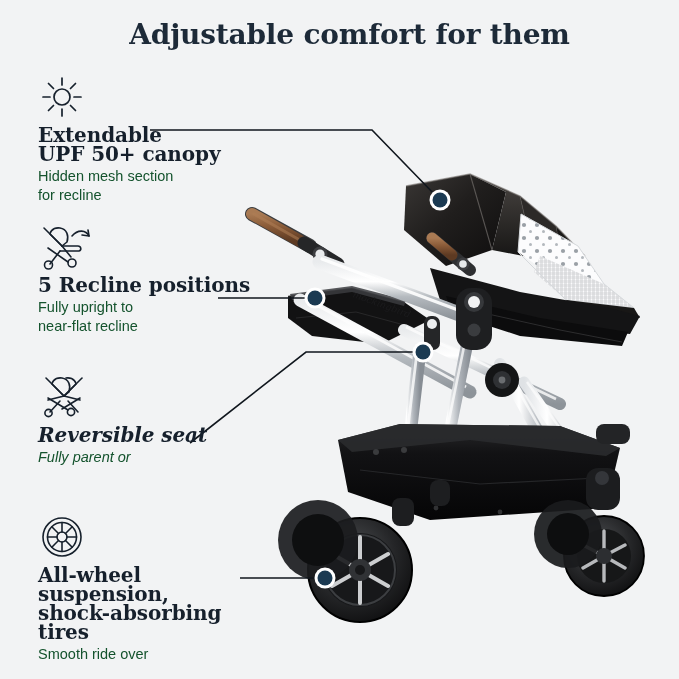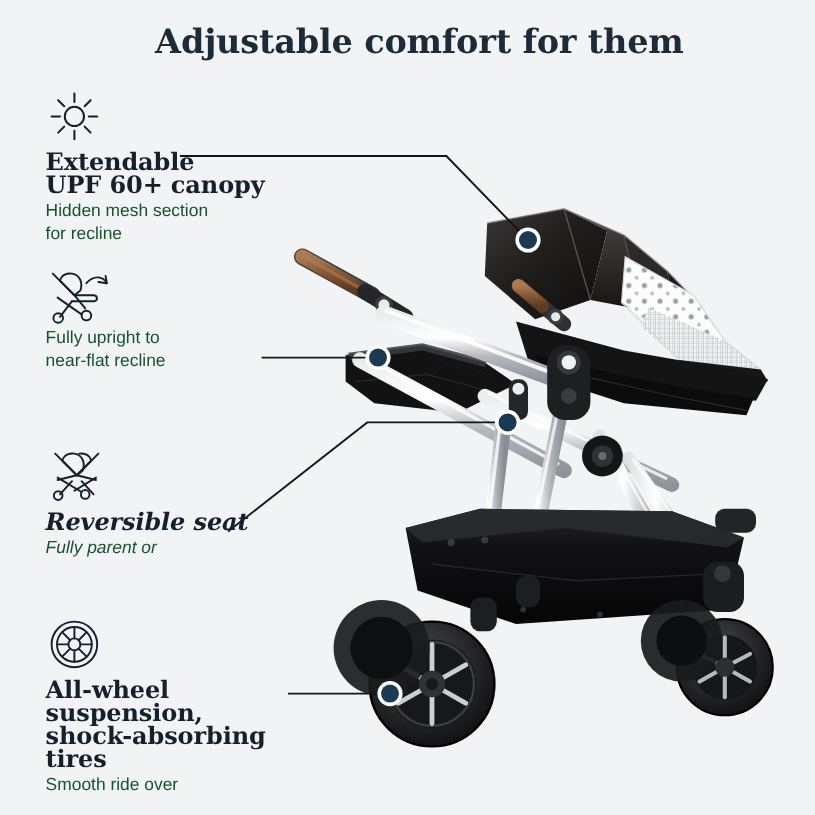--- a/index.html
+++ b/index.html
@@ -276,21 +276,21 @@
           <path d="M36 23 L43 23"></path>
           <path d="M10.5 9.5 L15.5 14.5"></path>
           <path d="M32.5 31.5 L37.5 36.5"></path>
           <path d="M37.5 9.5 L32.5 14.5"></path>
           <path d="M15.5 31.5 L10.5 36.5"></path>
         </g>
       </svg>
     </span>
     <div class="f-head">
       <span>Extendable</span>
-      <span class="l2">UPF 60+ canopy</span>
+      <span class="l2">UPF 50+ canopy</span>
     </div>
     <div class="f-body">
       <span>Hidden mesh section</span>
       <span class="l2">for recline</span>
     </div>
   </div>
 
   <div class="feature f2">
     <span class="icon-wrap">
       <svg width="58" height="46" viewBox="0 0 58 46">
@@ -301,20 +301,23 @@
           <path d="M22 27 L12 40"></path>
           <path d="M24 22 L33 33"></path>
           <path d="M10 24 L30 38"></path>
           <circle cx="10.5" cy="41" r="4"></circle>
           <circle cx="34" cy="39" r="4"></circle>
           <path d="M34 12 C40 5 48 6 51 12"></path>
           <path d="M51 12 L44 11 M51 12 L50 6"></path>
         </g>
       </svg>
     </span>
+    <div class="f-head">
+      <span>5 Recline positions</span>
+    </div>
     <div class="f-body">
       <span>Fully upright to</span>
       <span class="l2">near-flat recline</span>
     </div>
   </div>
 
   <div class="feature f3">
     <span class="icon-wrap">
       <svg width="58" height="46" viewBox="0 0 58 46">
         <g stroke="#16202c" stroke-width="1.6" fill="none" stroke-linecap="round" stroke-linejoin="round">

